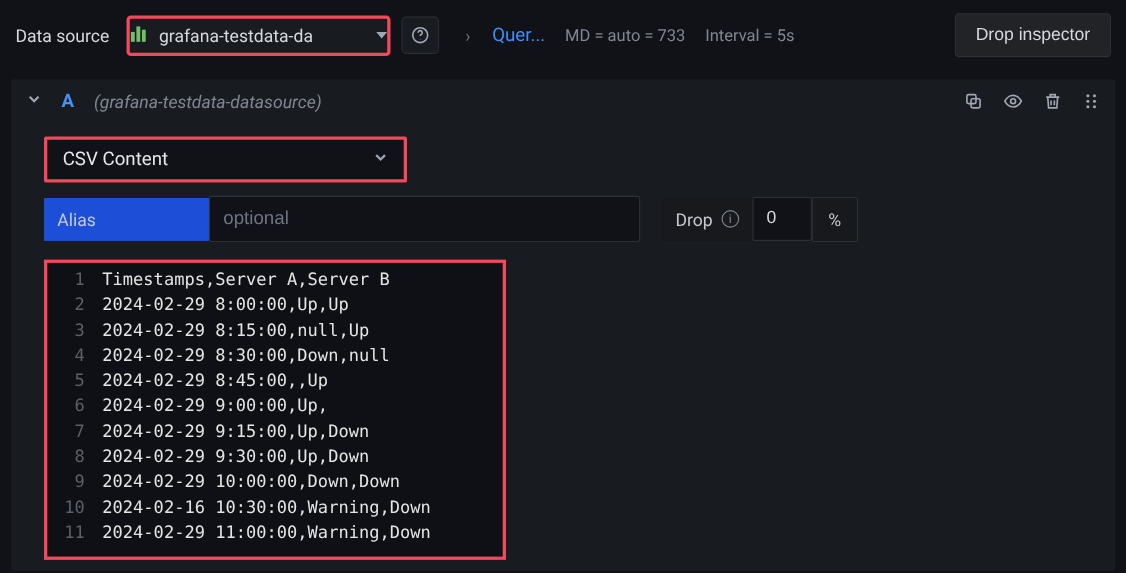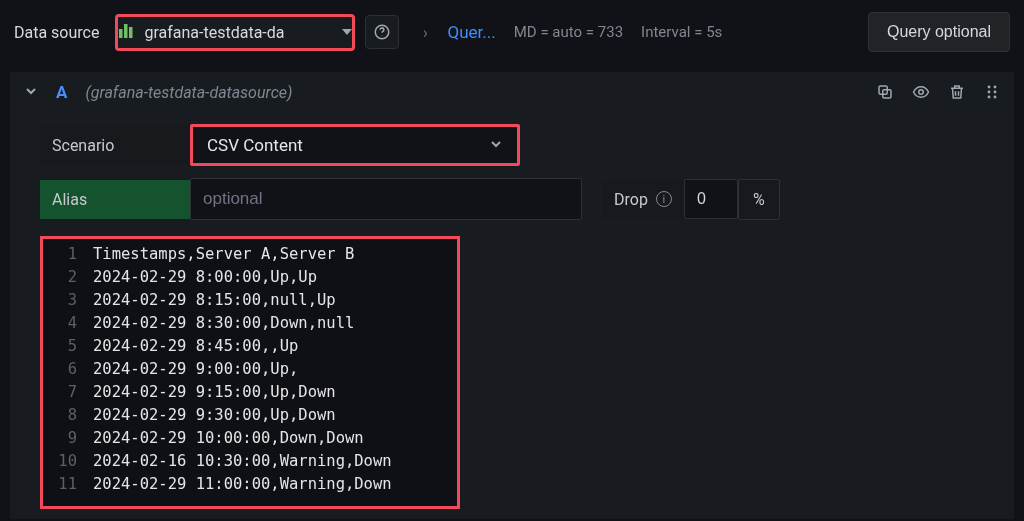--- a/index.html
+++ b/index.html
@@ -93,21 +93,21 @@
     border-radius: 2px;
     padding: 8px 14px;
     width: 330px;
     cursor: pointer;
   }
   .select-text { color: #e6e7ec; font-size: 17px; }
   .select-caret { color: #808792; }
 
   .row2 { display: flex; align-items: center; padding: 8px 0 8px 30px; gap: 0; }
   .field-label2 {
-    width: 150px; padding: 10px 12px; background: #14532d; color: #c7c9d1; font-size: 16px;
+    width: 150px; padding: 10px 12px; background: #1d4ed8; color: #c7c9d1; font-size: 16px;
   }
   .text-input {
     background: #111217; border: 1px solid #2d3035; color: #e6e7ec;
     padding: 10px 12px; font-size: 17px; width: 392px; border-radius: 2px;
   }
   .text-input::placeholder { color: #6e7683; }
   .drop-label {
     margin-left: 20px; padding: 10px 12px; background: #17191d; color: #c7c9d1; font-size: 16px;
     display: flex; align-items: center; gap: 8px;
   }
@@ -162,21 +162,21 @@
         <circle cx="12" cy="17" r="0.6" fill="#9fa7b3" stroke="none"></circle>
       </svg>
   </div>
 
   <span class="crumb-caret">›</span>
   <span class="crumb-link">Quer...</span>
 
   <span class="stat">MD = auto = 733</span>
   <span class="stat">Interval = 5s</span>
 
-  <button class="inspector-btn">Query optional</button>
+  <button class="inspector-btn">Drop inspector</button>
 </div>
 
 <div class="query-panel">
 
   <div class="query-header">
     <span class="expand-caret">
       <svg width="14" height="14" viewBox="0 0 14 14">
           <path d="M3 5 L7 9 L11 5" stroke="#9fa7b3" stroke-width="2" fill="none"></path>
         </svg>
     </span>
@@ -208,21 +208,20 @@
           <circle cx="5" cy="8" r="1.4" fill="#9fa7b3"></circle>
             <circle cx="11" cy="8" r="1.4" fill="#9fa7b3"></circle>
           <circle cx="5" cy="13" r="1.4" fill="#9fa7b3"></circle>
             <circle cx="11" cy="13" r="1.4" fill="#9fa7b3"></circle>
         </svg>
       </span>
     </div>
   </div>
 
   <div class="row">
-    <div class="field-label">Scenario</div>
     <div class="select-box">
       <span class="select-text">CSV Content</span>
       <span class="select-caret">
         <svg width="14" height="14" viewBox="0 0 14 14">
             <path d="M3 5 L7 9 L11 5" stroke="#9fa7b3" stroke-width="2" fill="none"></path>
           </svg>
       </span>
     </div>
   </div>
 

